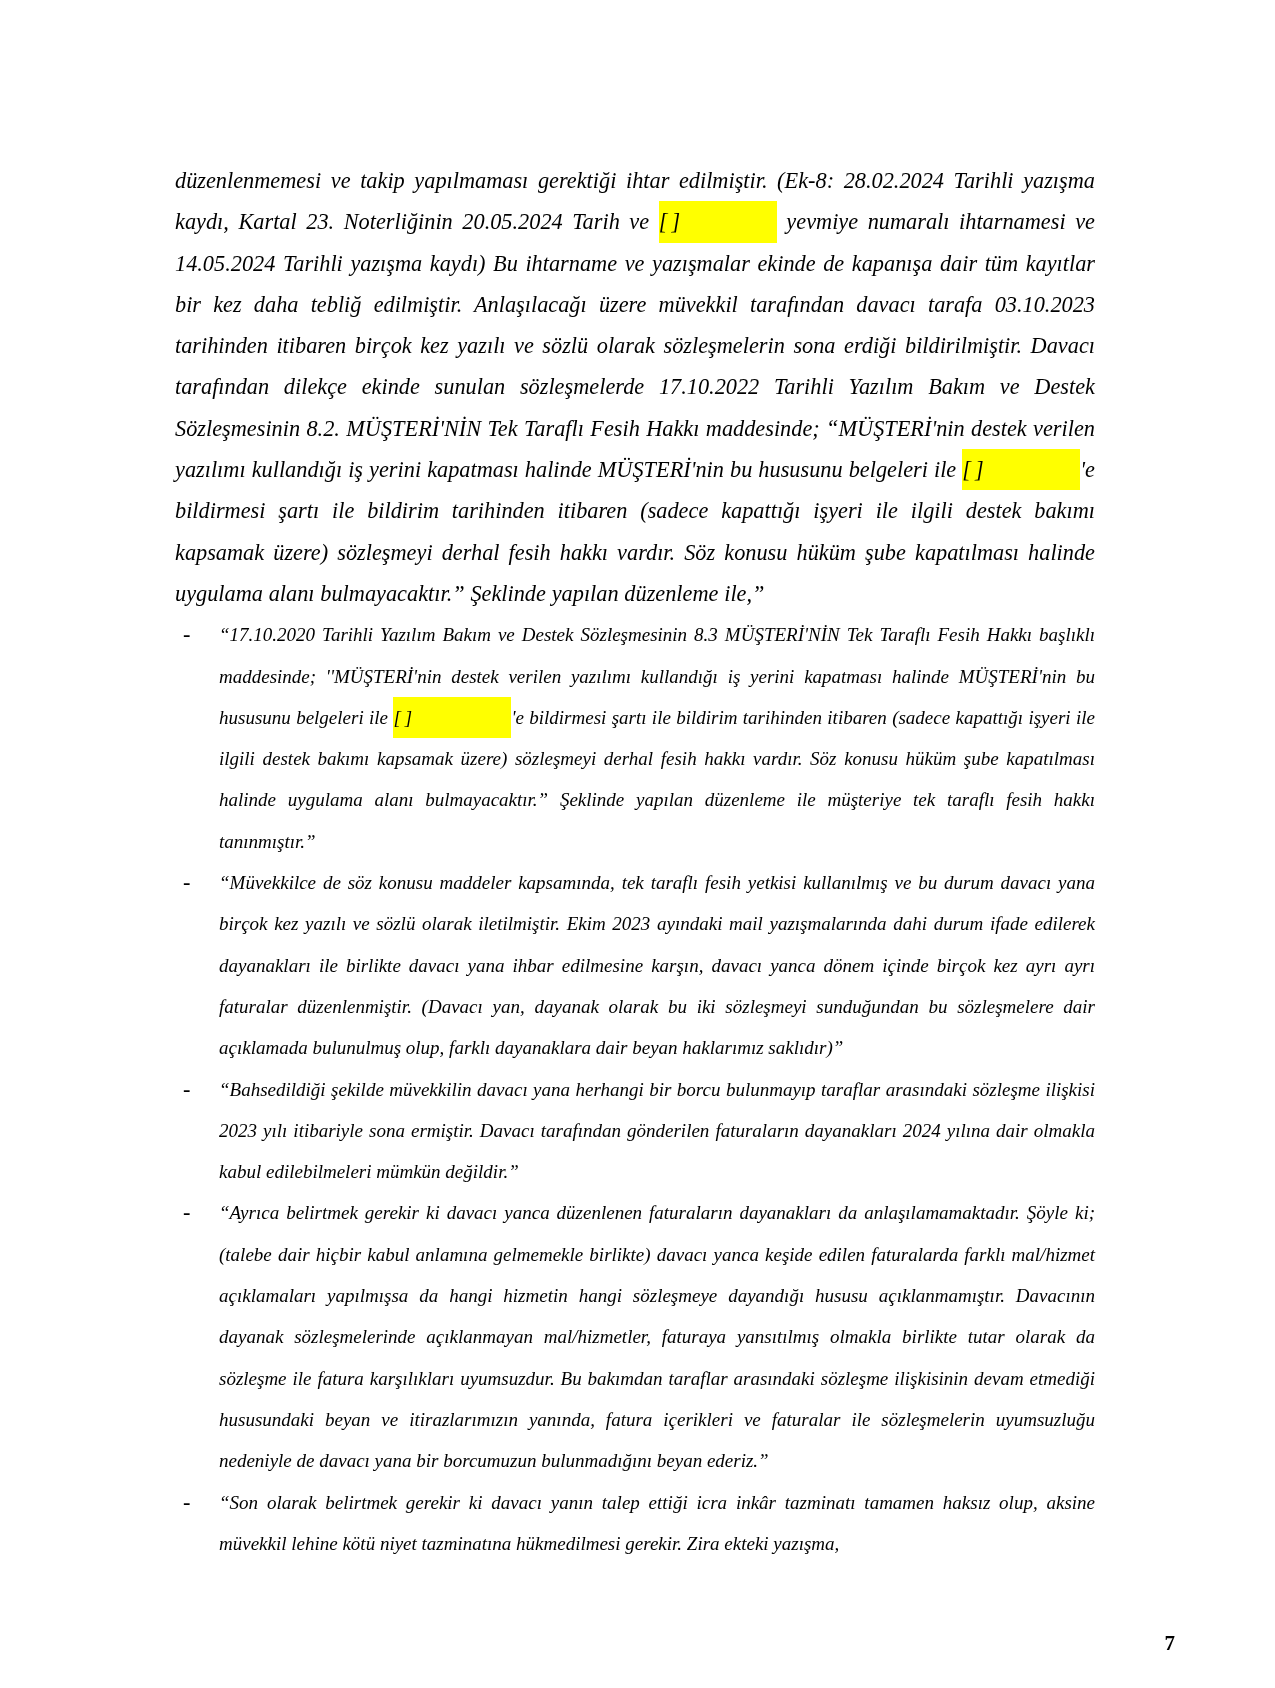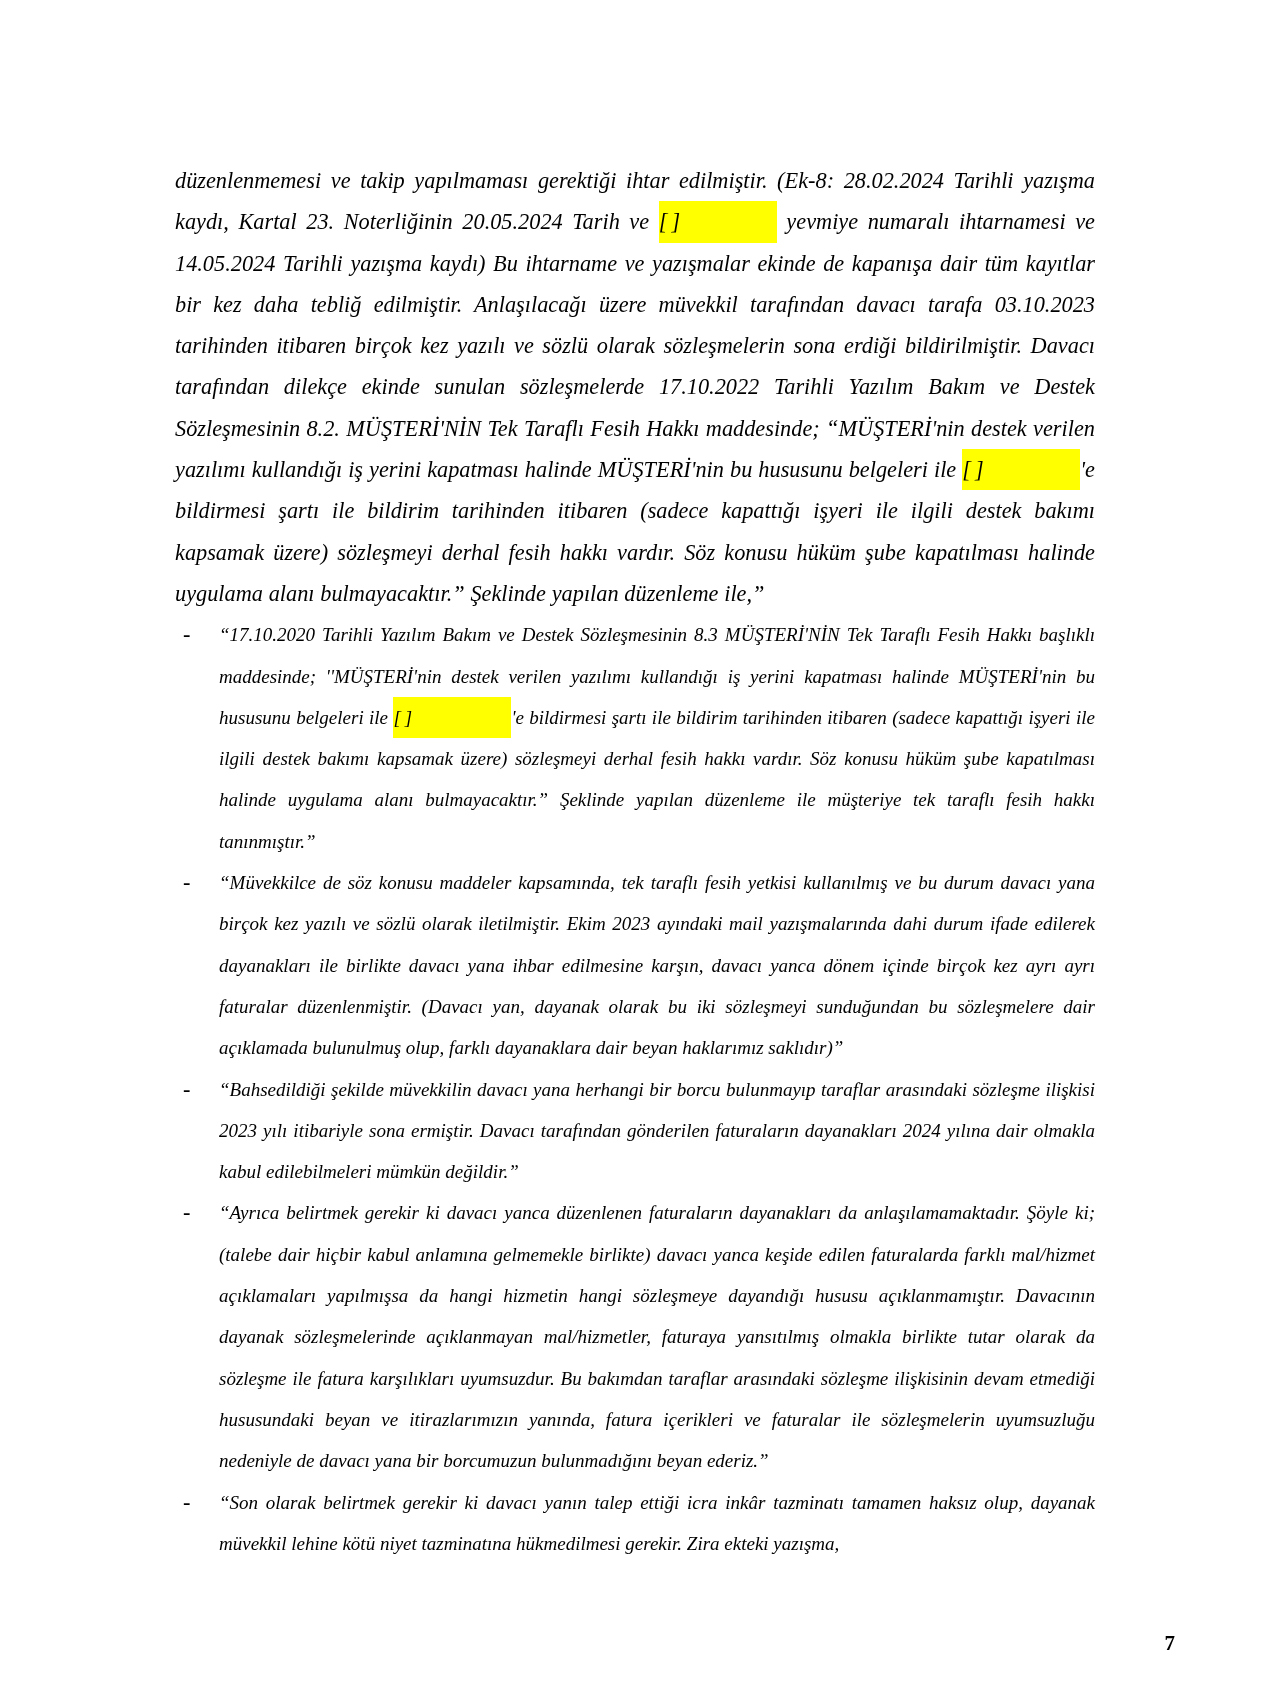--- a/index.html
+++ b/index.html
@@ -118,21 +118,21 @@
         <p class="bullet-text">“Bahsedildiği şekilde müvekkilin davacı yana herhangi bir borcu bulunmayıp taraflar arasındaki sözleşme ilişkisi 2023 yılı itibariyle sona ermiştir. Davacı tarafından gönderilen faturaların dayanakları 2024 yılına dair olmakla kabul edilebilmeleri mümkün değildir.”</p>
       </li>
 
       <li class="bullet-item">
         <span class="bullet-dash">-</span>
         <p class="bullet-text">“Ayrıca belirtmek gerekir ki davacı yanca düzenlenen faturaların dayanakları da anlaşılamamaktadır. Şöyle ki; (talebe dair hiçbir kabul anlamına gelmemekle birlikte) davacı yanca keşide edilen faturalarda farklı mal/hizmet açıklamaları yapılmışsa da hangi hizmetin hangi sözleşmeye dayandığı hususu açıklanmamıştır. Davacının dayanak sözleşmelerinde açıklanmayan mal/hizmetler, faturaya yansıtılmış olmakla birlikte tutar olarak da sözleşme ile fatura karşılıkları uyumsuzdur. Bu bakımdan taraflar arasındaki sözleşme ilişkisinin devam etmediği hususundaki beyan ve itirazlarımızın yanında, fatura içerikleri ve faturalar ile sözleşmelerin uyumsuzluğu nedeniyle de davacı yana bir borcumuzun bulunmadığını beyan ederiz.”</p>
       </li>
 
       <li class="bullet-item">
         <span class="bullet-dash">-</span>
-        <p class="bullet-text">“Son olarak belirtmek gerekir ki davacı yanın talep ettiği icra inkâr tazminatı tamamen haksız olup, dayanak müvekkil lehine kötü niyet tazminatına hükmedilmesi gerekir. Zira ekteki yazışma,</p>
+        <p class="bullet-text">“Son olarak belirtmek gerekir ki davacı yanın talep ettiği icra inkâr tazminatı tamamen haksız olup, aksine müvekkil lehine kötü niyet tazminatına hükmedilmesi gerekir. Zira ekteki yazışma,</p>
       </li>
 
     </ul>
   </div>
 
   <div class="page-number">7</div>
 
 </div>
 
 </body></html>

